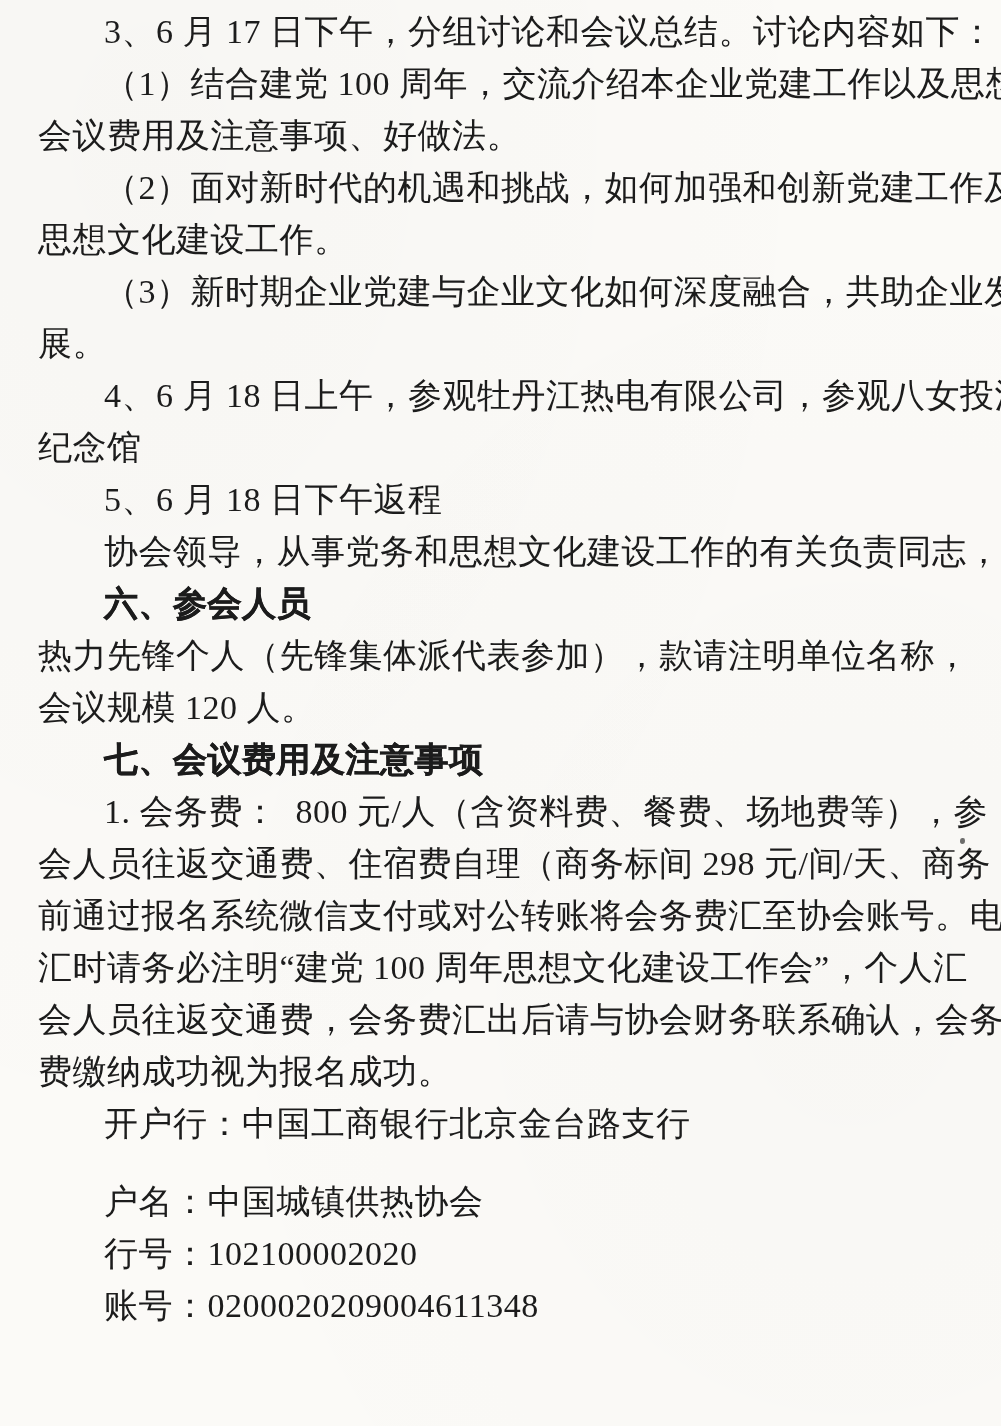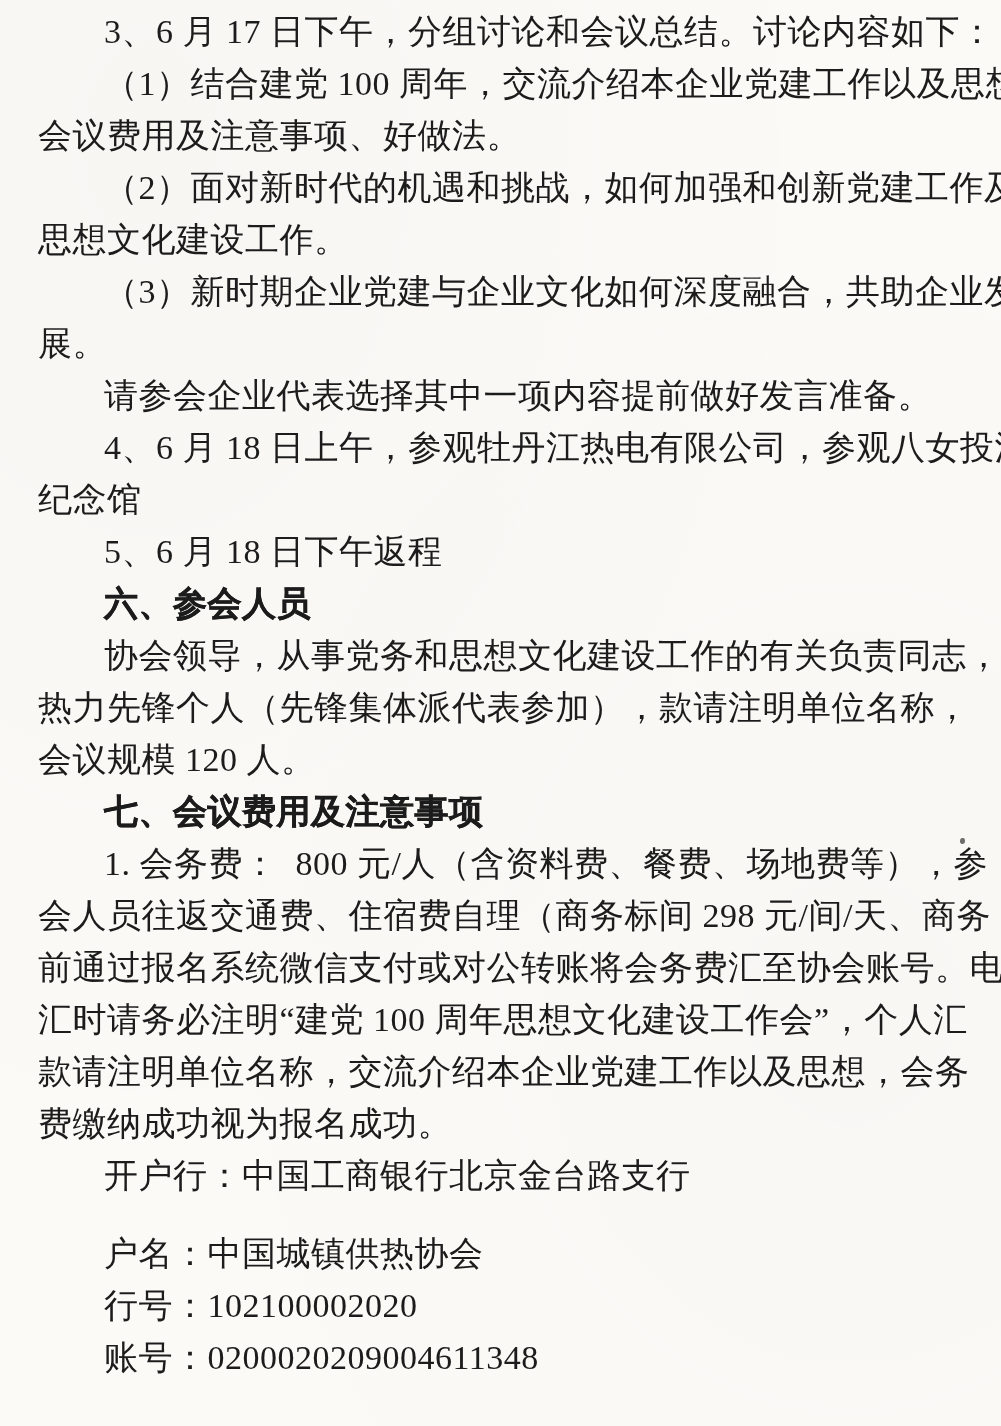--- a/index.html
+++ b/index.html
@@ -59,33 +59,32 @@
 <body>
 
 <div class="page">
   <div class="line indent">3、6 月 17 日下午，分组讨论和会议总结。讨论内容如下：</div>
   <div class="line indent">（1）结合建党 100 周年，交流介绍本企业党建工作以及思想</div>
   <div class="line">会议费用及注意事项、好做法。</div>
   <div class="line indent">（2）面对新时代的机遇和挑战，如何加强和创新党建工作及</div>
   <div class="line">思想文化建设工作。</div>
   <div class="line indent">（3）新时期企业党建与企业文化如何深度融合，共助企业发</div>
   <div class="line">展。</div>
-  <div class="line indent">请参会企业代表选择其中一项内容提前做好发言准备。</div>
   <div class="line indent">4、6 月 18 日上午，参观牡丹江热电有限公司，参观八女投江</div>
   <div class="line">纪念馆</div>
   <div class="line indent">5、6 月 18 日下午返程</div>
+  <div class="line indent">协会领导，从事党务和思想文化建设工作的有关负责同志，</div>
   <div class="line indent bold">六、参会人员</div>
-  <div class="line indent">协会领导，从事党务和思想文化建设工作的有关负责同志，</div>
   <div class="line">热力先锋个人（先锋集体派代表参加），款请注明单位名称，</div>
   <div class="line">会议规模 120 人。</div>
   <div class="line indent bold">七、会议费用及注意事项</div>
   <div class="line indent">1. 会务费：  800 元/人（含资料费、餐费、场地费等），参</div>
   <div class="line">会人员往返交通费、住宿费自理（商务标间 298 元/间/天、商务</div>
   <div class="line">前通过报名系统微信支付或对公转账将会务费汇至协会账号。电</div>
   <div class="line">汇时请务必注明“建党 100 周年思想文化建设工作会”，个人汇</div>
-  <div class="line">款请注明单位名称，交流介绍本企业党建工作以及思想，会务</div>
+  <div class="line">会人员往返交通费，会务费汇出后请与协会财务联系确认，会务</div>
   <div class="line">费缴纳成功视为报名成功。</div>
   <div class="line indent">开户行：中国工商银行北京金台路支行</div>
   <div class="line indent gap">户名：中国城镇供热协会</div>
   <div class="line indent">行号：102100002020</div>
   <div class="line indent">账号：0200020209004611348</div>
   <div class="ink-speck"></div>
 </div>
 
 </body></html>

